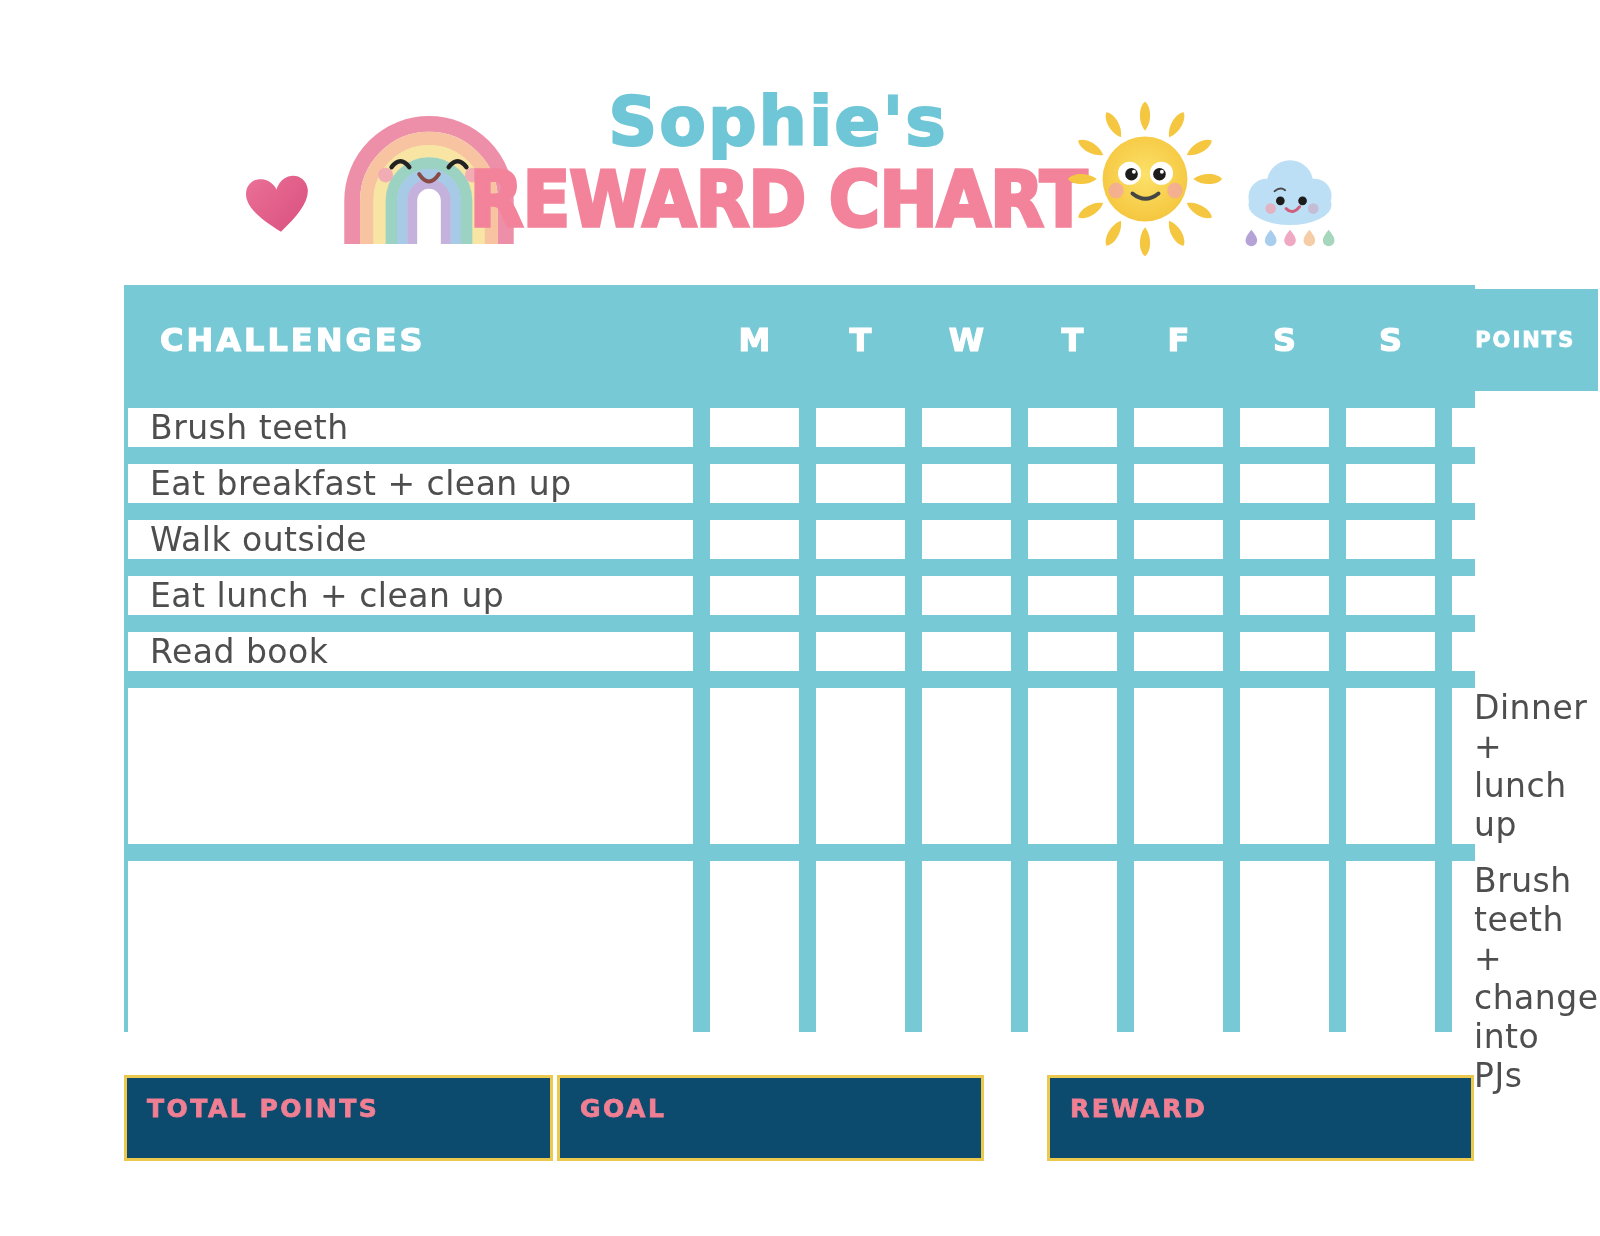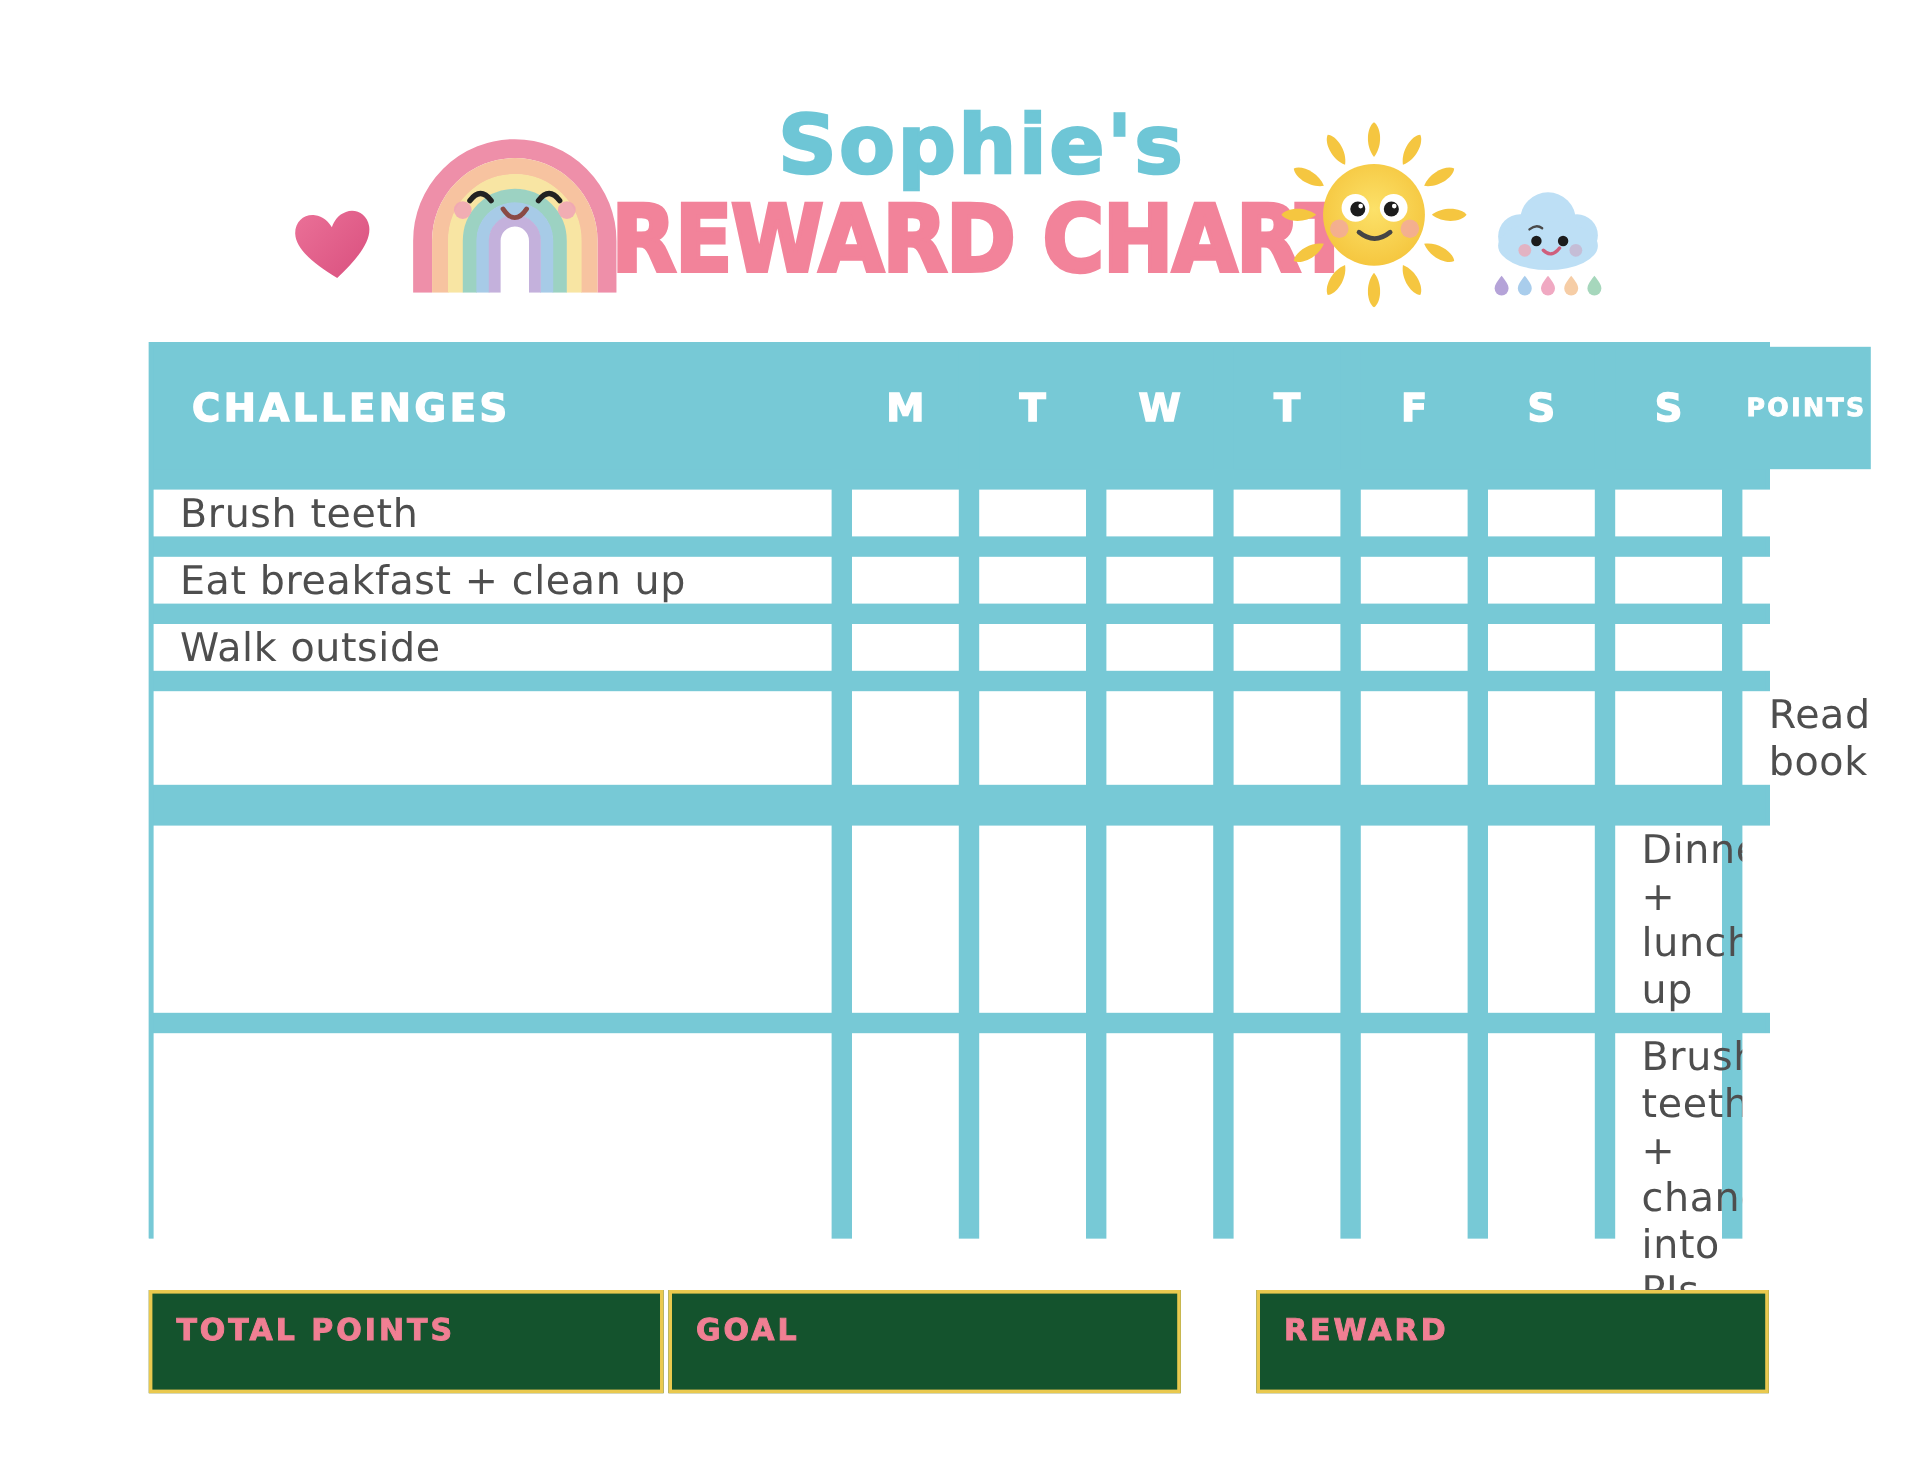--- a/index.html
+++ b/index.html
@@ -10,21 +10,21 @@
     --teal:#77c9d6;
     --teal-title:#6ec6d6;
     --pink-title:#f2839a;
     --pink-label:#f07f93;
     --text-gray:#4e4e4e;
     --gold:#eac94e;
   }
 
   
   .banner-art{position:absolute;}
-  .titles{position:absolute;left:488px;top:86px;width:660px;text-align:center;}
+  .titles{position:absolute;left:448px;top:86px;width:660px;text-align:center;}
   .child-name{
     font-size:68px;font-weight:bold;line-height:1.05;color:var(--teal-title);
     -webkit-text-stroke:2px var(--teal-title);letter-spacing:2px;
   }
   .chart-title{
     font-size:70px;font-weight:bold;line-height:1.0;color:var(--pink-title);
     -webkit-text-stroke:3px var(--pink-title);letter-spacing:-1px;
     transform:scaleY(1.1);transform-origin:top center;margin-top:4px;white-space:nowrap;
   }
 
@@ -44,21 +44,21 @@
   .th-points{font-size:21px;letter-spacing:2px;-webkit-text-stroke:0.8px #fff;}
   .cell{background:#ffffff;}
   .row-label{
     background:#ffffff;display:flex;align-items:center;padding-left:22px;
     font-size:33px;color:var(--text-gray);letter-spacing:0.5px;
   }
 
   
   .fbox{
     position:absolute;top:1075px;height:86px;box-sizing:border-box;
-    border:3px solid var(--gold);background:#14532d;
+    border:3px solid var(--gold);background:#0c4a6e;
   }
   .fbox-label{
     margin:16px 0 0 20px;font-size:25px;font-weight:bold;letter-spacing:2.5px;
     color:var(--pink-label);-webkit-text-stroke:0.8px var(--pink-label);
   }
 </style>
 </head>
 <body style="--teal: #77c9d6; --teal-title: #6ec6d6; --pink-title: #f2839a; --pink-label: #f07f93; --text-gray: #4e4e4e; --gold: #eac94e;">
 
 <div class="banner-art" style="left:242px;top:166px;width:72px;height:74px;">
@@ -188,20 +188,21 @@
   <div class="row-label">Walk outside</div>
   <div class="cell"></div>
     <div class="cell"></div>
     <div class="cell"></div>
     <div class="cell"></div>
     <div class="cell"></div>
     <div class="cell"></div>
     <div class="cell"></div>
     <div class="cell"></div>
 
+  <div class="row-label">Eat lunch + clean up</div>
   <div class="cell"></div>
     <div class="cell"></div>
     <div class="cell"></div>
     <div class="cell"></div>
     <div class="cell"></div>
     <div class="cell"></div>
     <div class="cell"></div>
     <div class="cell"></div>
 
   <div class="row-label">Read book</div>

